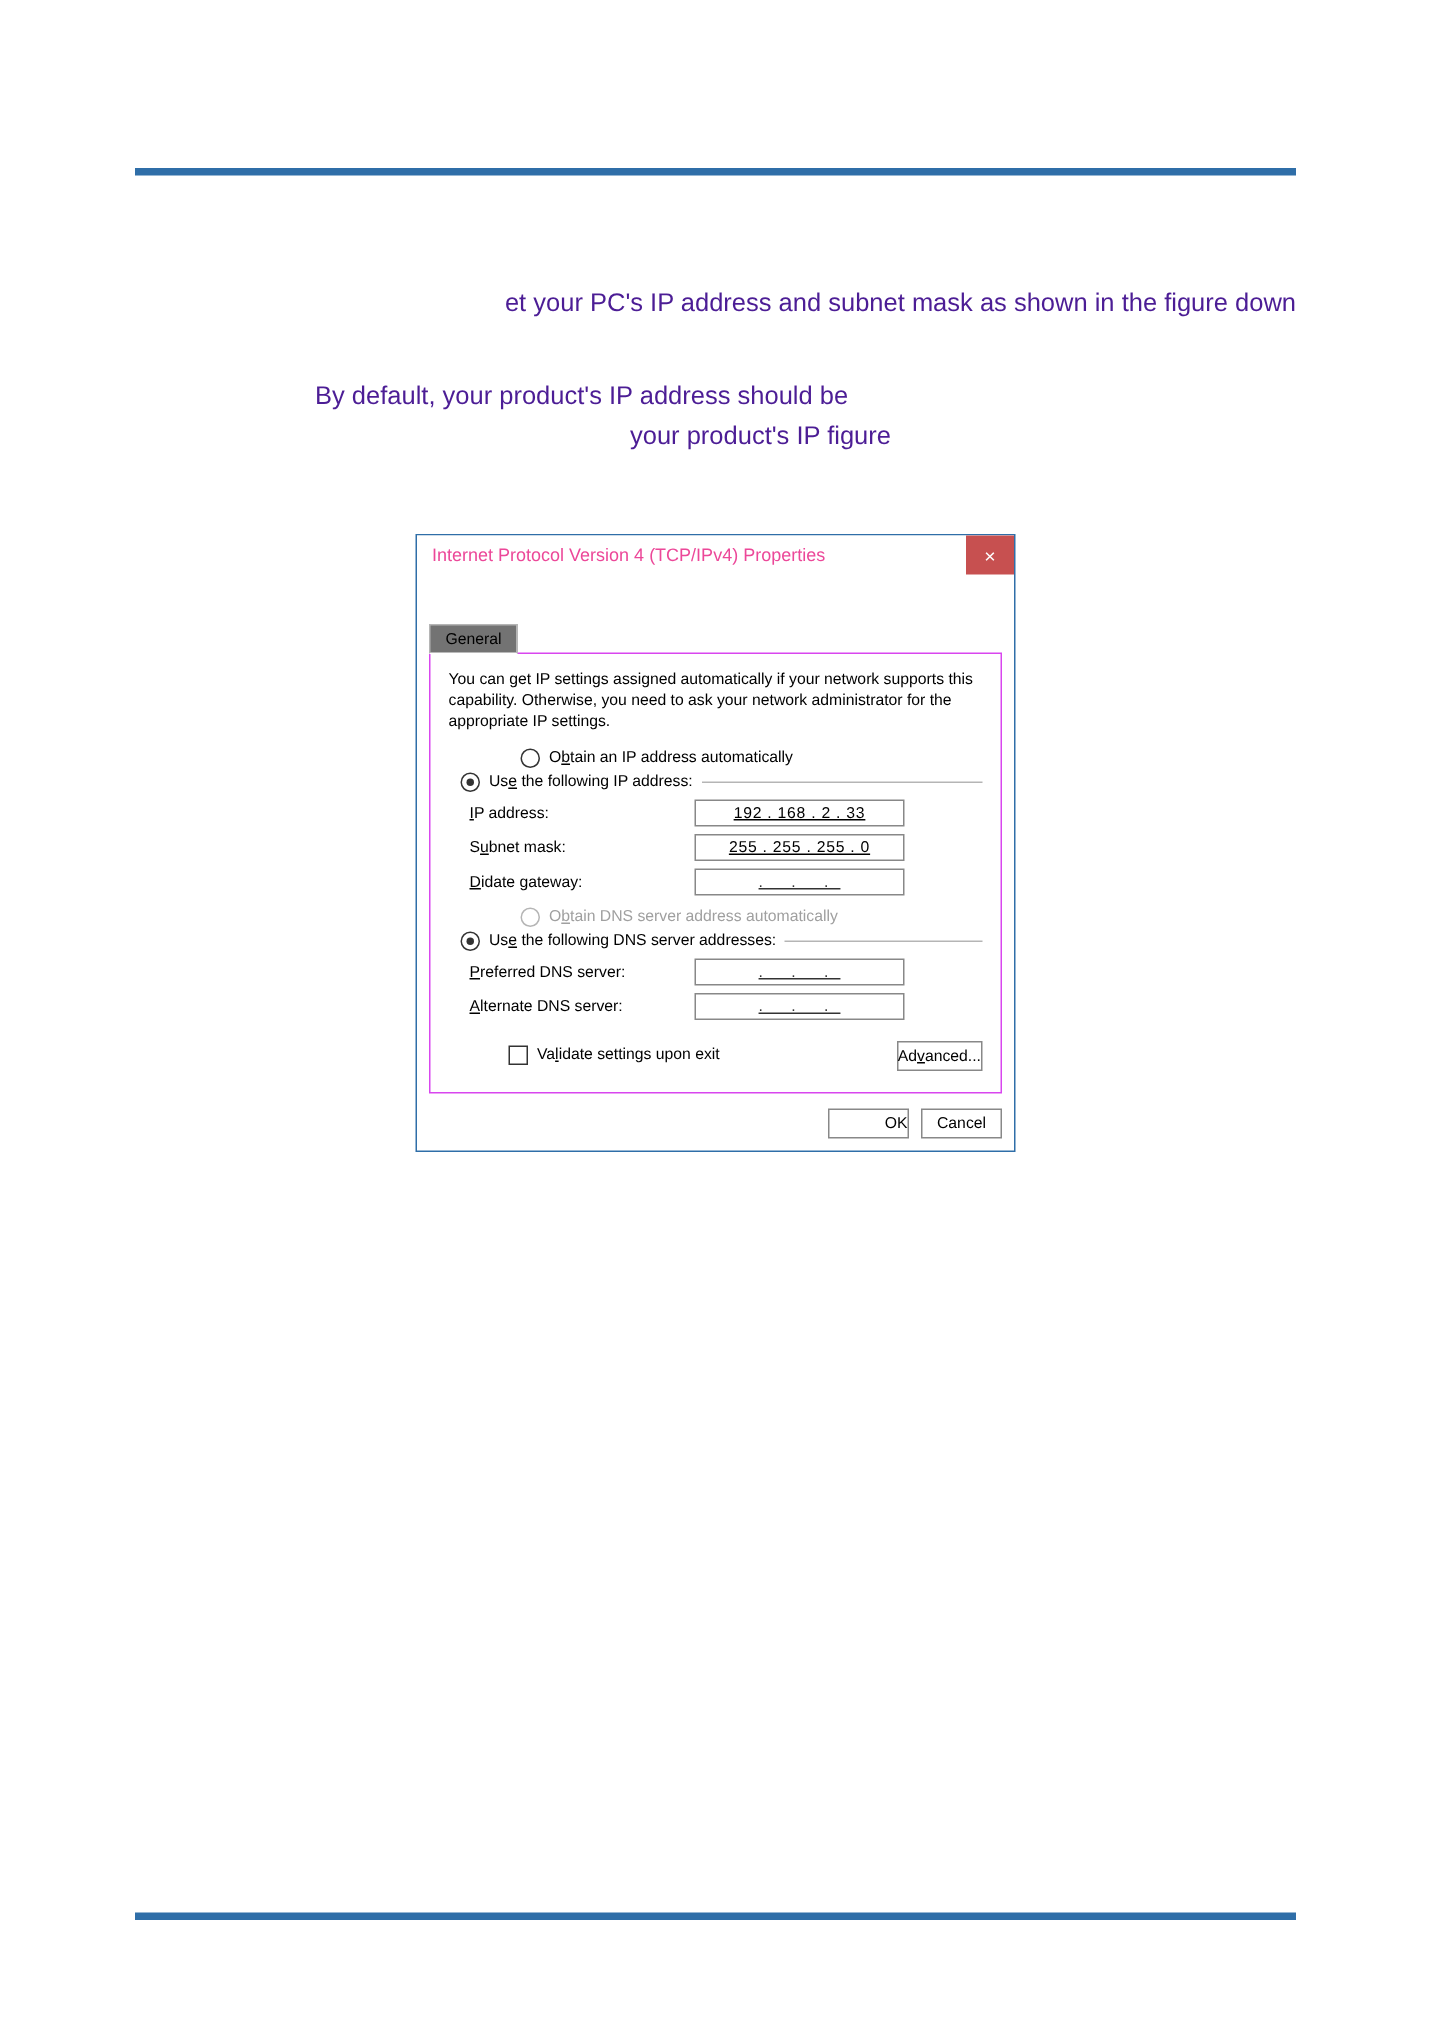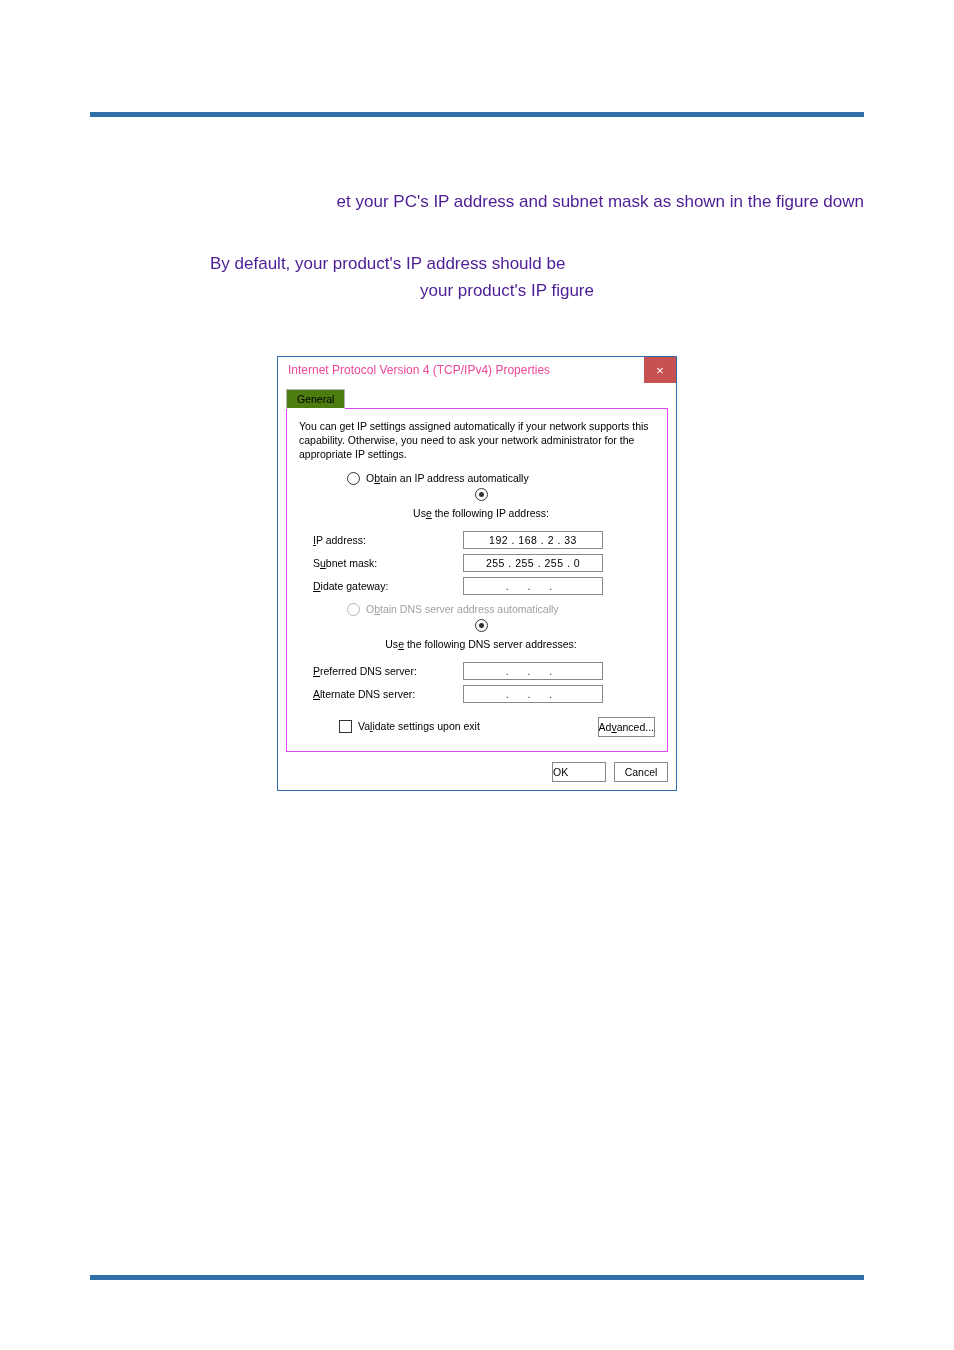--- a/index.html
+++ b/index.html
@@ -8,33 +8,33 @@
   .bottom-rule{height:5px;background:#2f6ea8;position:absolute;left:90px;right:90px;bottom:70px;}
   .body-text{font-size:17px;color:#4c1d95;line-height:1.55;}
   .spacer1{height:72px;}
   .spacer2{height:36px;}
   .line{white-space:pre;}
   .dialog-wrap{width:400px;margin:52px auto 0 auto;border:1px solid #2f6ea8;box-sizing:border-box;}
   .titlebar{display:flex;align-items:stretch;height:26px;background:#fff;}
   .titlebar-text{flex:1;display:flex;align-items:center;padding-left:10px;font-size:12px;color:#ec4899;}
   .close-btn{width:32px;background:#c75050;color:#fff;display:flex;align-items:center;justify-content:center;font-size:13px;line-height:1;}
   .client{padding:6px 8px 8px 8px;font-size:10.5px;color:#000;}
-  .tab{display:inline-block;border:1px solid #b5b5b5;border-bottom:1px solid #fff;padding:3px 10px;position:relative;z-index:2;background:#4d7c0f;}
+  .tab{display:inline-block;border:1px solid #b5b5b5;border-bottom:1px solid #fff;padding:3px 10px;position:relative;z-index:2;background:#737373;margin-top:27px;}
   .tab-body{border:1px solid #d946ef;margin-top:-1px;padding:10px 12px 14px 12px;}
   .desc{line-height:1.35;margin-bottom:10px;}
   .radio-row{display:flex;align-items:flex-start;gap:6px;margin:3px 0;padding-left:40px;}
   .radio{width:11px;height:11px;border:1px solid #333;border-radius:50%;display:inline-flex;align-items:center;justify-content:center;flex:0 0 auto;}
   .radio.sel::after{content:"";width:5px;height:5px;border-radius:50%;background:#333;}
   .radio.dim{border-color:#b5b5b5;}
-  .group-line{display:flex;align-items:center;gap:6px;flex-direction:column;}
+  .group-line{display:flex;align-items:center;gap:6px;}
   .group-conn{flex:1;border-top:1px solid #b5b5b5;}
   .u{text-decoration:underline;}
   .field-row{display:flex;align-items:center;margin:5px 0 5px 14px;}
   .field-row label{width:150px;}
-  .ip-box{width:140px;height:18px;border:1px solid #888;display:flex;align-items:center;justify-content:center;font-size:10.5px;letter-spacing:0.5px;box-sizing:border-box;}
+  .ip-box{width:140px;height:18px;border:1px solid #888;display:flex;align-items:center;justify-content:center;font-size:10.5px;letter-spacing:0.5px;box-sizing:border-box;text-decoration:underline;}
   .ip-box.empty{letter-spacing:8px;color:#333;}
   .check{width:11px;height:11px;border:1px solid #333;display:inline-block;flex:0 0 auto;}
   .bottom-row{display:flex;align-items:center;justify-content:space-between;margin-top:14px;}
   .btn{border:1px solid #888;padding:3px 0;font-size:10.5px;background:#fff;}
   .btn-row{display:flex;justify-content:flex-end;gap:8px;margin-top:10px;}
   .dim-text{color:#a0a0a0;}
   .sect{margin-top:8px;}
 </style>
 </head>
 <body>
@@ -110,20 +110,20 @@
         <div class="bottom-row">
           <div class="radio-row">
             <span class="check"></span>
             <span><span>Va</span><span class="u">l</span><span>idate settings upon exit</span></span>
           </div>
           <div class="btn"><span>Ad</span><span class="u">v</span><span>anced...</span></div>
         </div>
       </div>
 
       <div class="btn-row">
-        <div class="btn" style="min-width:52px;text-align:left;">OK</div>
+        <div class="btn" style="min-width:52px;text-align:right;">OK</div>
         <div class="btn" style="min-width:52px;text-align:center;">Cancel</div>
       </div>
     </div>
   </div>
 
   <div class="bottom-rule"></div>
 </div>
 
 </body></html>

